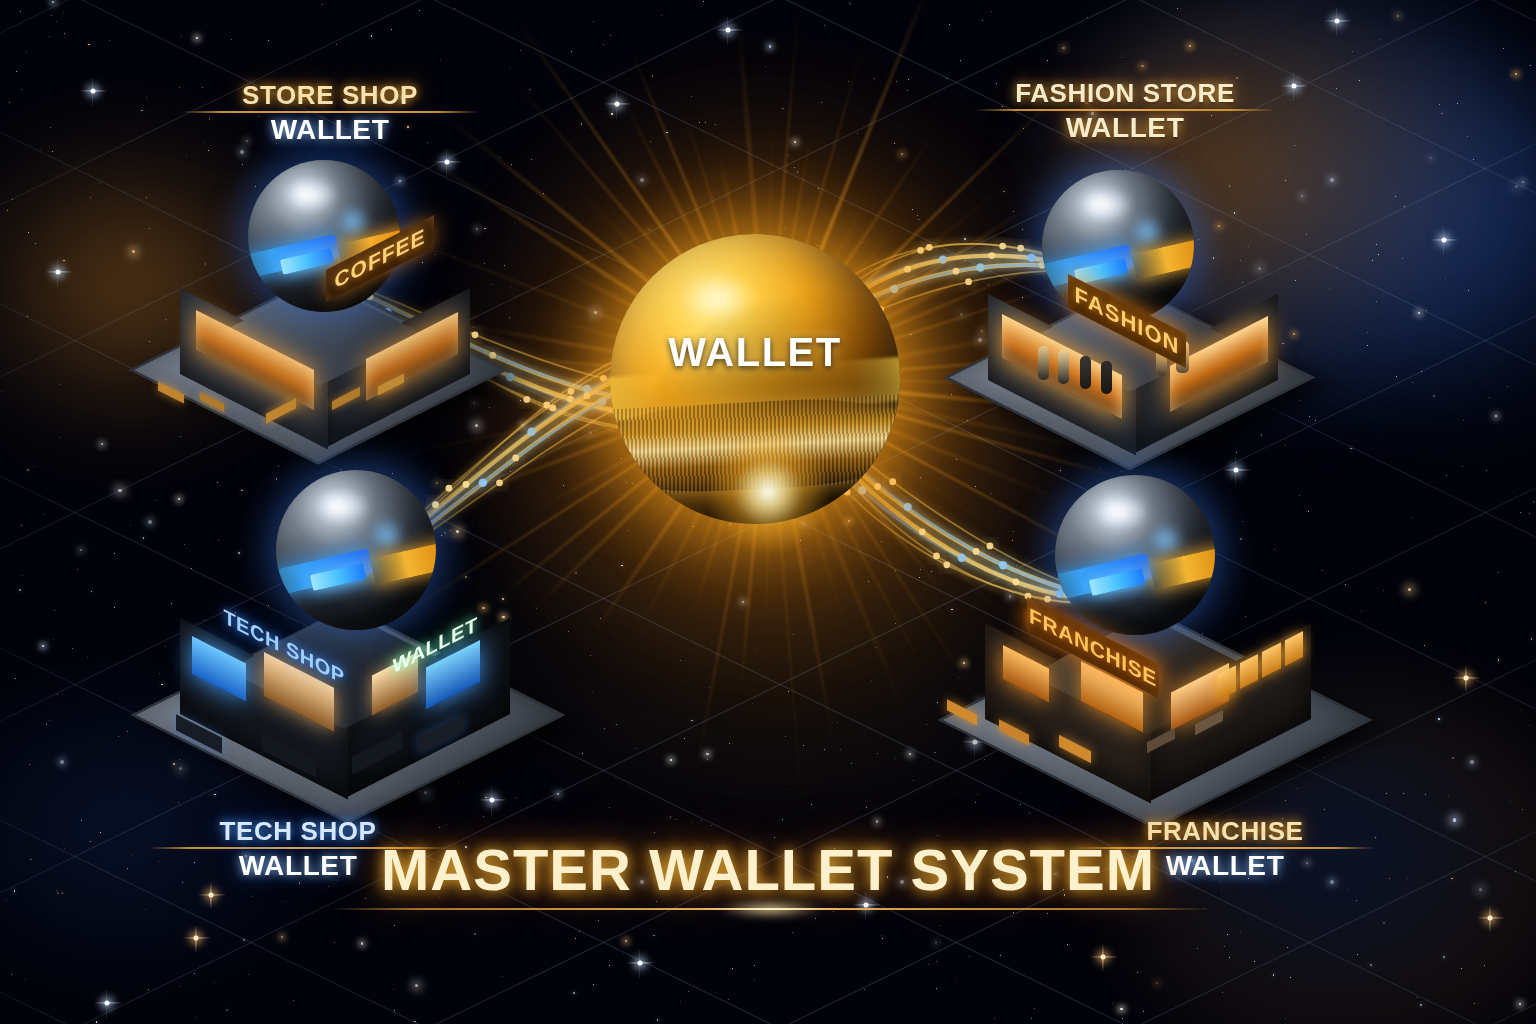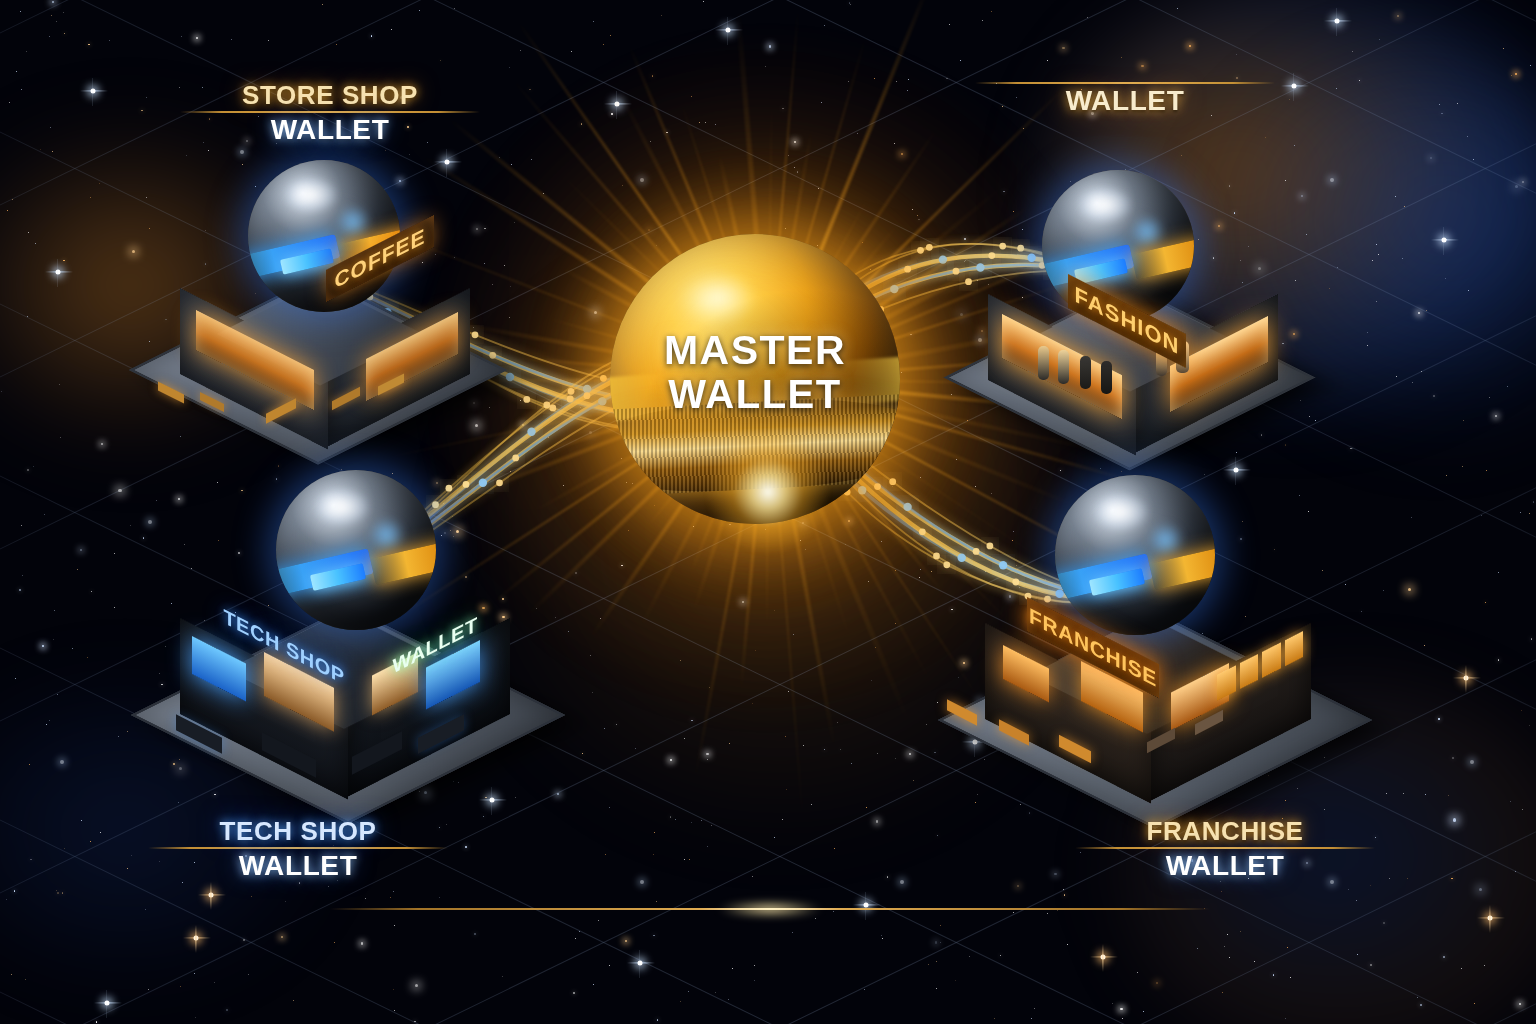--- a/index.html
+++ b/index.html
@@ -1247,21 +1247,20 @@
     </div>
 
   <div class="master">
     <div class="spec"></div>
     <div class="band-hi"></div>
     <div class="shade"></div>
     <div class="ring">
       <div class="ring-tex"></div>
     </div>
     <div class="master-label">
-      <div class="l1">MASTER</div>
       <div class="l2">WALLET</div>
     </div>
   </div>
   <div class="burst"></div>
 
   <div class="node" style="left:118px; top:160px; width:420px; height:310px;">
 
     <div style="position:absolute; left:0; top:120px; width:400px; height:180px;">
       <div style="position:absolute; inset:0;
         background:linear-gradient(160deg,#7a8391 0%,#5a6personally 0%);"></div>
@@ -1365,20 +1364,21 @@
     </div>
     <div class="sat" style="left:112px; top:0px; width:152px; height:152px;">
       <div class="hl"></div>
       <div class="bdot"></div>
       <div class="bband"></div>
       <div class="gband"></div>
       <div class="win"></div>
     </div>
   </div>
   <div class="lbl" style="left:975px; top:80px; width:300px;">
+    <div class="top cream-txt">FASHION STORE</div>
     <div class="rule"></div>
     <div class="bot cream-txt">WALLET</div>
   </div>
 
   <div class="node" style="left:118px; top:470px; width:480px; height:340px;">
     <div style="position:absolute; left:10px; top:150px; width:440px; height:190px;">
       <div style="position:absolute; left:50%; top:50%; width:300px; height:300px; margin:-150px 0 0 -150px;
                   transform:rotateX(60deg) rotateZ(-45deg);
                   background:linear-gradient(145deg,#7b8492,#5c646f 45%,#3f454e);
                   box-shadow:0 0 0 4px #2c313a, 0 26px 36px rgba(0,0,0,.85), inset 0 0 44px rgba(0,0,0,.35);"></div>
@@ -1489,15 +1489,18 @@
       <div class="gband"></div>
       <div class="win"></div>
     </div>
   </div>
   <div class="lbl" style="left:1075px; top:818px; width:300px;">
     <div class="top gold-txt">FRANCHISE</div>
     <div class="rule"></div>
     <div class="bot white-txt">WALLET</div>
   </div>
 
+  <div class="main-title" style="top:836px;">
+    <div class="t">MASTER WALLET SYSTEM</div>
+  </div>
   <div class="title-rule" style="left:330px; top:908px; width:880px;"></div>
 
 </div>
 
 </body></html>

